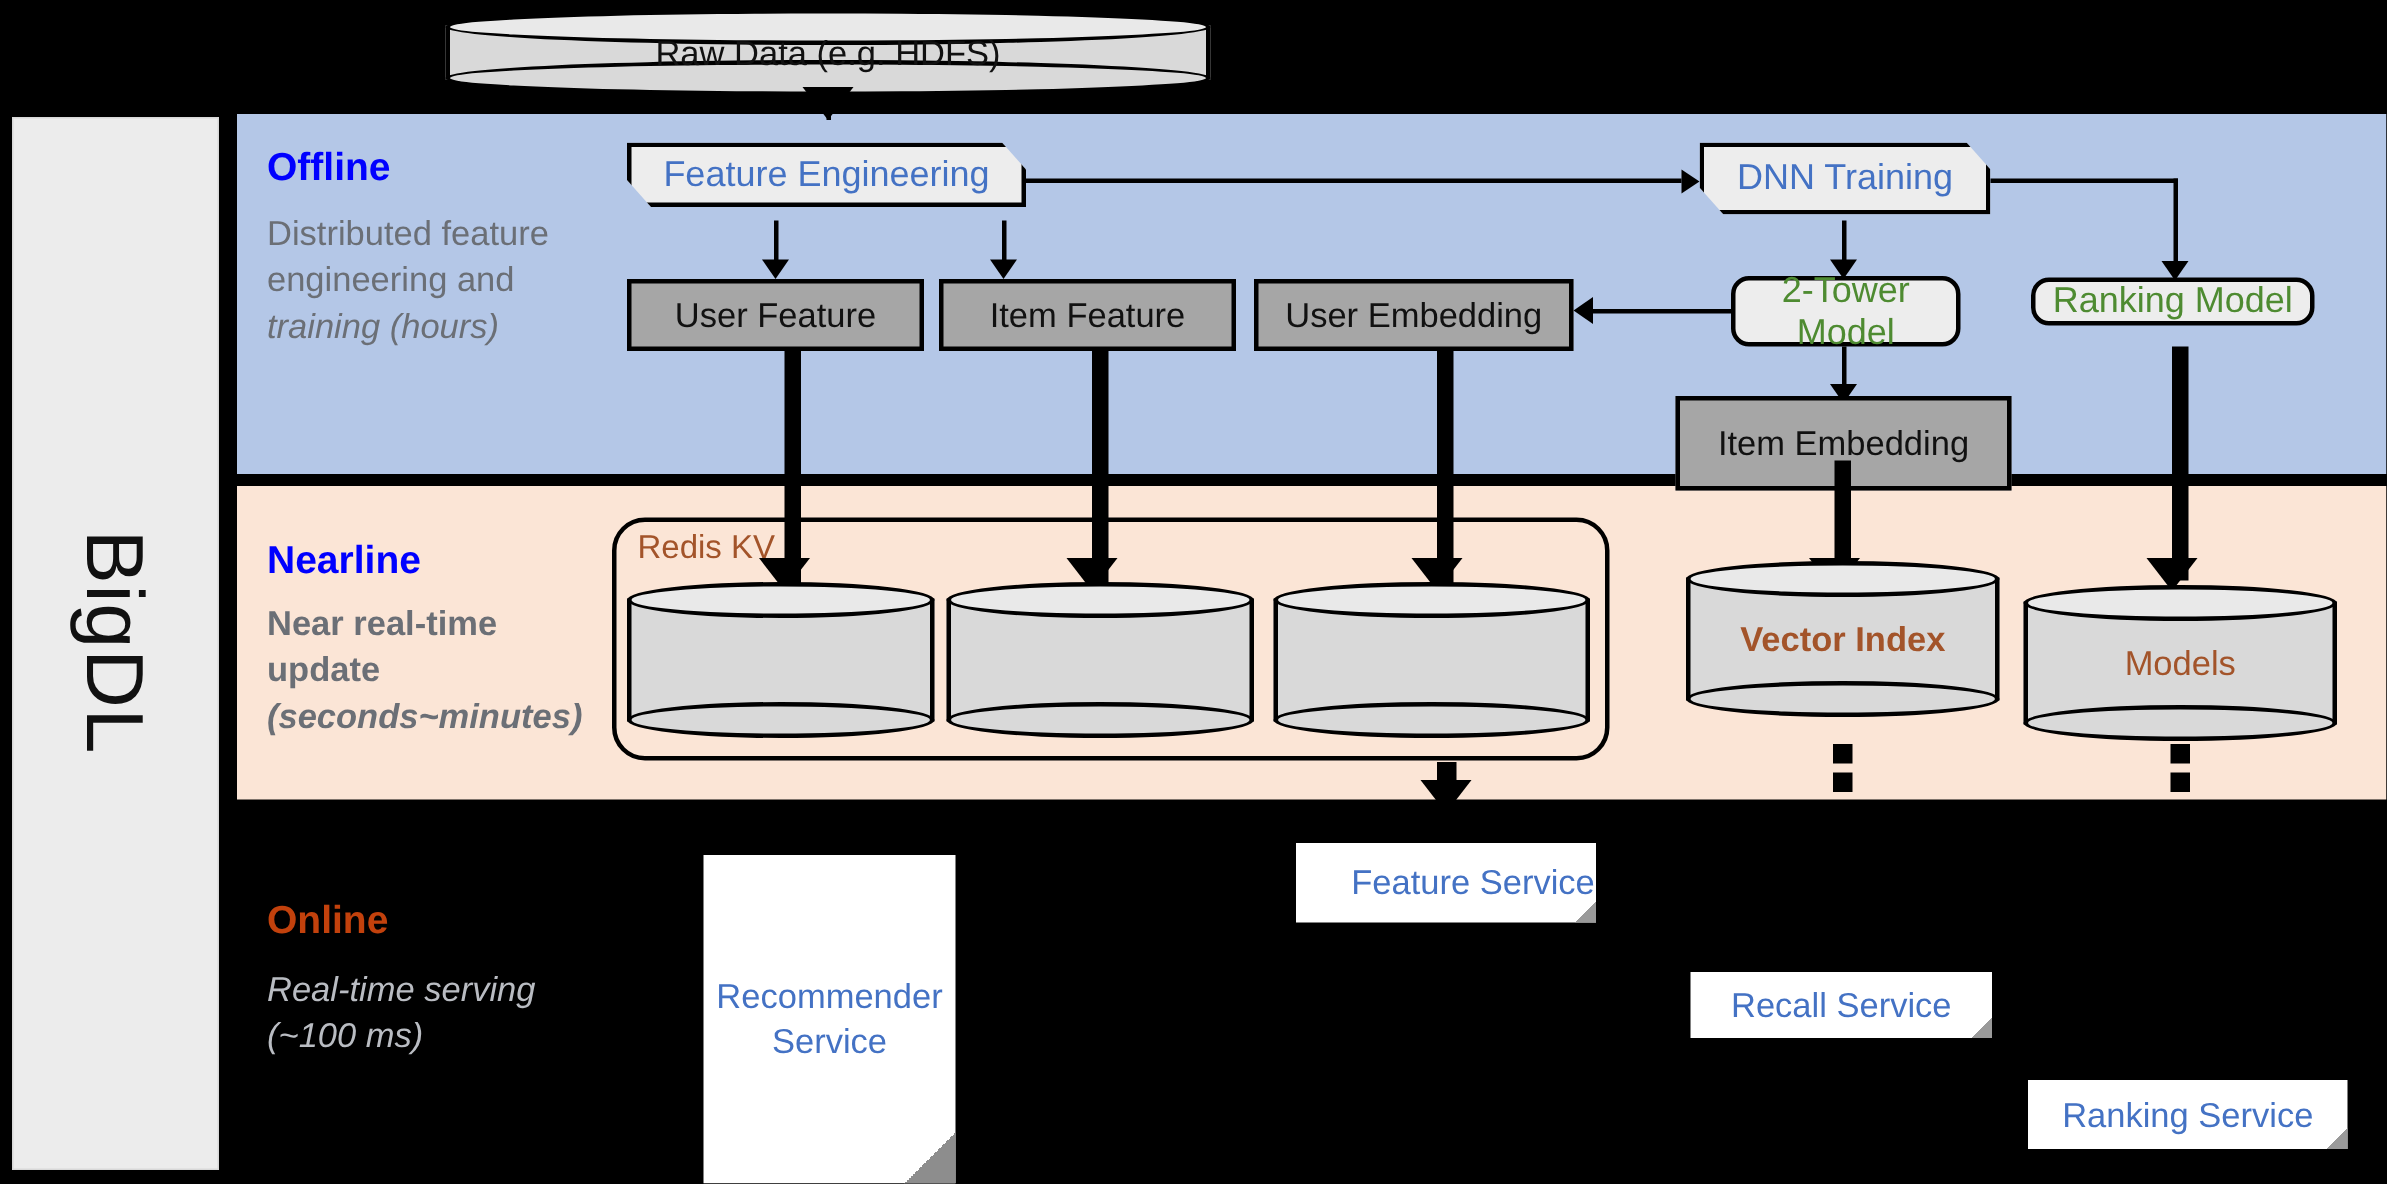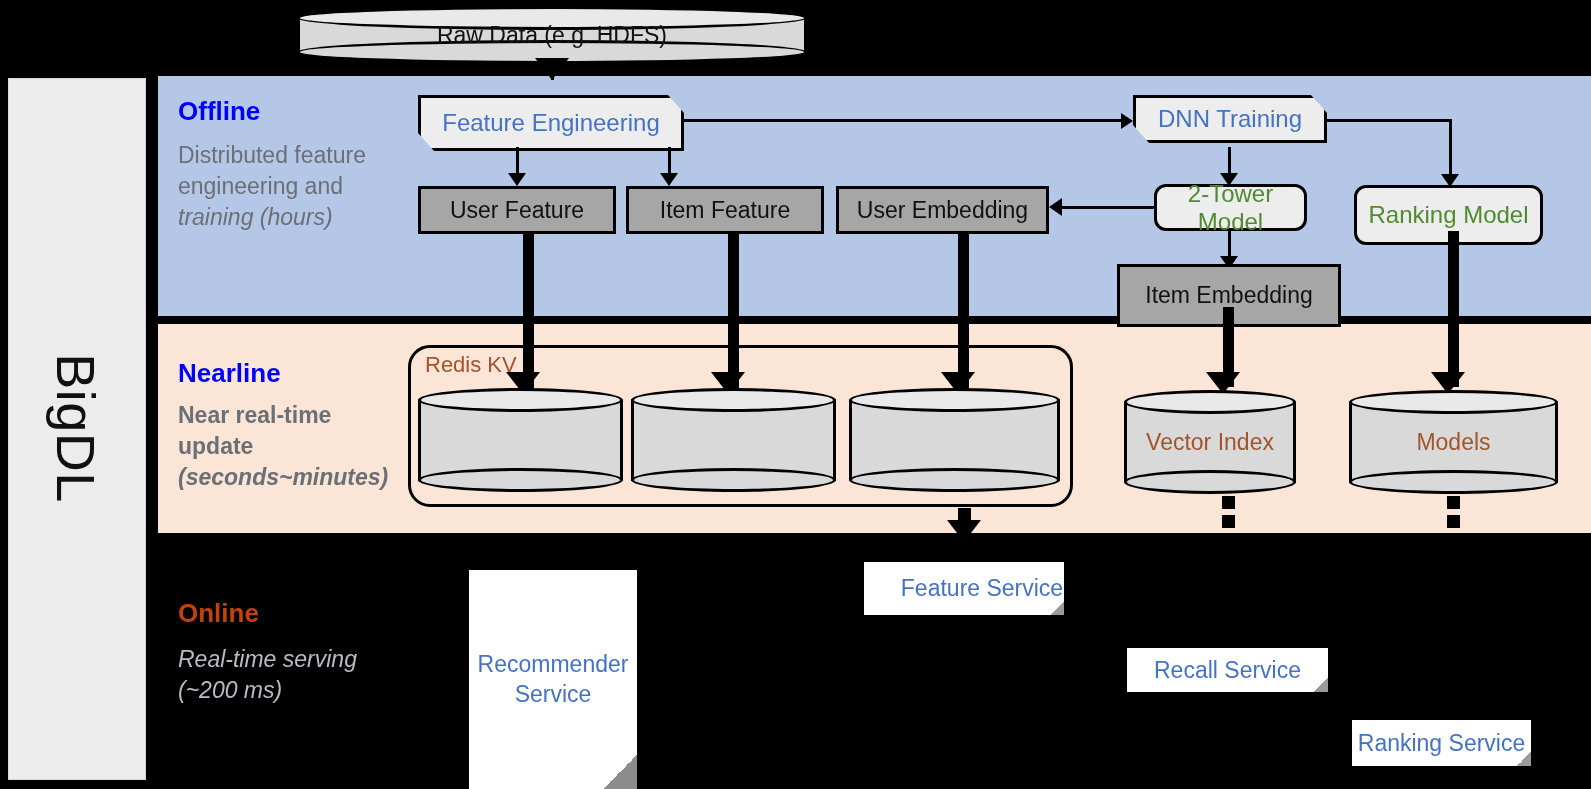--- a/index.html
+++ b/index.html
@@ -111,34 +111,34 @@
   <div class="band-title" id="t-offline">Offline</div>
   <div class="band-sub" id="s-offline">
     Distributed feature engineering and <i>training (hours)</i>
   </div>
   <div class="band-title" id="t-nearline">Nearline</div>
   <div class="band-sub" id="s-nearline">
     Near real-time update <i>(seconds~minutes)</i>
   </div>
   <div class="band-title" id="t-online">Online</div>
   <div class="band-sub" id="s-online">
-    <i>Real-time serving (~200 ms)</i>
+    <i>Real-time serving (~100 ms)</i>
   </div>
 
   <div class="cyl" style="left:297px;top:6px;width:510px;height:58px;">
     <div class="body"></div>
     <div class="top"></div>
     <div class="bot"></div>
     <div class="lbl" style="color:#111;">Raw Data (e.g. HDFS)</div>
   </div>
 
   <div class="ln ln-v" style="left:551px;top:64px;height:16px;"></div>
   <div class="arrow-dn-big" style="left:535px;top:58px;"></div>
 
-  <div class="flag-wrap" style="left:418px;top:95px;width:266px;height:56px;">
+  <div class="flag-wrap" style="left:418px;top:95px;width:266px;height:43px;">
     <div class="node box-flag txt-blue">Feature Engineering</div>
   </div>
 
   <div class="flag-wrap" style="left:1133px;top:95px;width:194px;height:48px;">
     <div class="node box-flag txt-blue">DNN Training</div>
   </div>
 
   <div class="ln ln-h" style="left:684px;top:119px;width:437px;"></div>
   <div class="arrow-rt" style="left:1121px;top:113px;"></div>
 
@@ -161,21 +161,21 @@
   <div class="node box-grey" style="left:626px;top:186px;width:198px;height:48px;">
     <span>Item Feature</span>
   </div>
   <div class="node box-grey" style="left:836px;top:186px;width:213px;height:48px;">
     <span>User Embedding</span>
   </div>
 
   <div class="node box-round txt-green" style="left:1154px;top:184px;width:153px;height:47px;">
     <span>2-Tower Model</span>
   </div>
-  <div class="node box-round txt-green" style="left:1354px;top:185px;width:189px;height:60px;">
+  <div class="node box-round txt-green" style="left:1354px;top:185px;width:189px;height:32px;">
     <span>Ranking Model</span>
   </div>
 
   <div class="ln ln-h" style="left:1062px;top:206px;width:94px;"></div>
   <div class="arrow-lt" style="left:1049px;top:198px;"></div>
 
   <div class="ln ln-v" style="left:1228px;top:231px;height:30px;"></div>
   <div class="arrow-dn" style="left:1220px;top:256px;"></div>
 
   <div class="node box-grey" style="left:1117px;top:264px;width:224px;height:63px;">
@@ -212,21 +212,21 @@
     <div class="bot"></div>
     <div class="lbl"></div>
   </div>
   <div class="cyl" style="left:849px;top:388px;width:211px;height:104px;">
     <div class="body"></div>
     <div class="top"></div>
     <div class="bot"></div>
     <div class="lbl"></div>
   </div>
 
-  <div class="cyl" style="left:1124px;top:390px;width:172px;height:104px;">
+  <div class="cyl" style="left:1124px;top:374px;width:209px;height:104px;font-weight:bold;">
     <div class="body"></div>
     <div class="top"></div>
     <div class="bot"></div>
     <div class="lbl txt-brown">Vector Index</div>
   </div>
   <div class="cyl" style="left:1349px;top:390px;width:209px;height:104px;">
     <div class="body"></div>
     <div class="top"></div>
     <div class="bot"></div>
     <div class="lbl txt-brown">Models</div>
@@ -249,18 +249,18 @@
   <div class="card" style="left:864px;top:562px;width:200px;height:53px;padding-left:36px;">
     <span>Feature Service</span>
     <div class="fold"></div>
   </div>
 
   <div class="card" style="left:1127px;top:648px;width:201px;height:44px;">
     <span>Recall Service</span>
     <div class="fold"></div>
   </div>
 
-  <div class="card" style="left:1352px;top:720px;width:179px;height:46px;">
+  <div class="card" style="left:1352px;top:720px;width:213px;height:46px;">
     <span>Ranking Service</span>
     <div class="fold"></div>
   </div>
 
 </div>
 
 </body></html>

